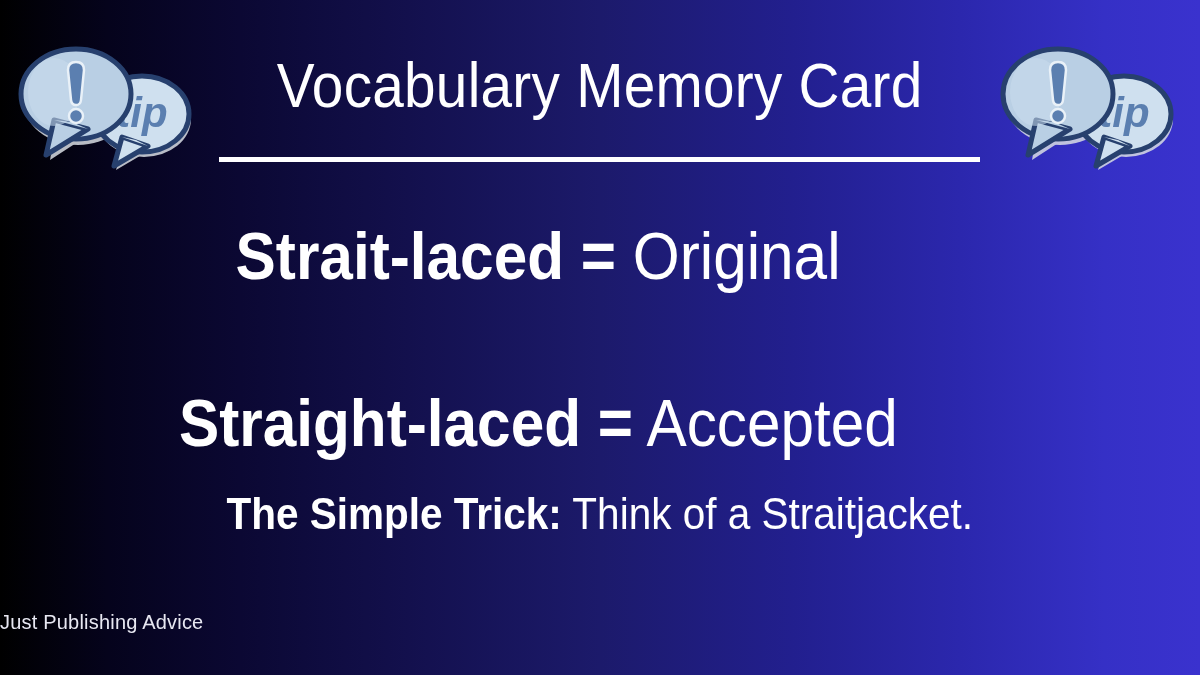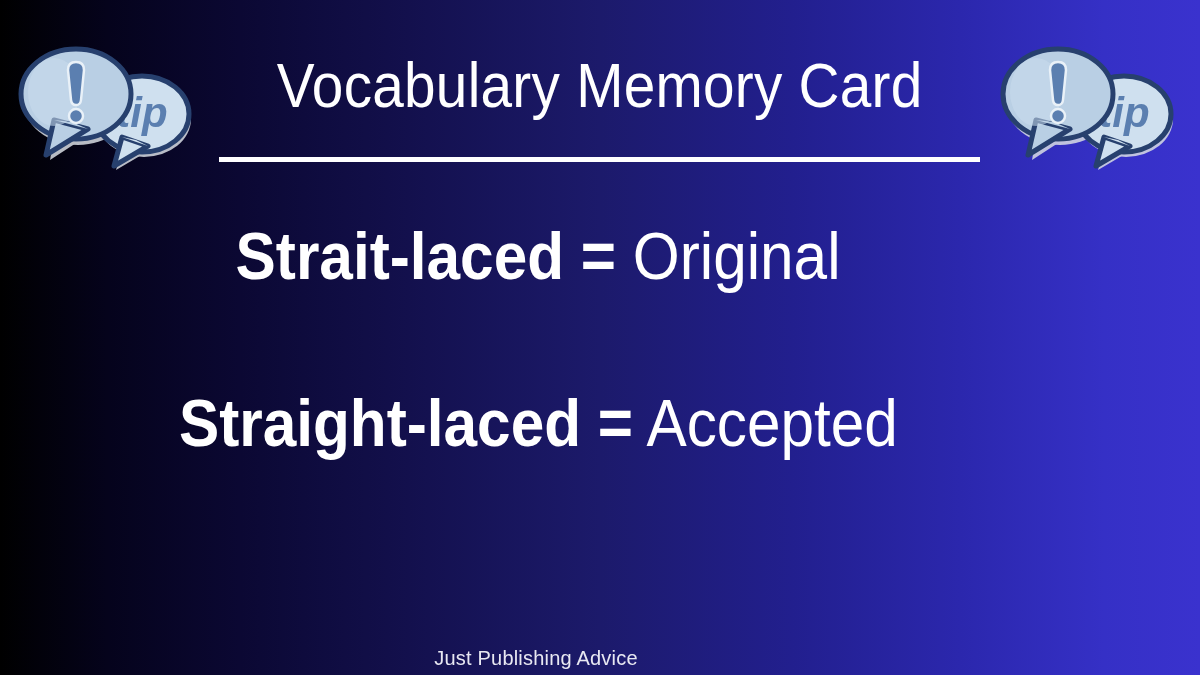--- a/index.html
+++ b/index.html
@@ -111,27 +111,26 @@
   }
   .trick-label { font-weight: 700; }
   .trick-body  { font-weight: 400; }
 
   
   #footer {
     position: absolute;
     top: 612px;
     left: 0;
     width: 1072px;
-    text-align: center;
+    text-align: left;
     color: #e8e8f2;
     font-size: 20px;
     font-weight: 400;
     line-height: 1.0;
     letter-spacing: 0.2px;
-    margin-top: 36px;
   }
 </style>
 </head>
 <body>
 
 <div id="card">
 
   <div class="tip-icon left">
     <svg viewBox="0 0 186 148" xmlns="http://www.w3.org/2000/svg" aria-hidden="true">
 
@@ -200,16 +199,21 @@
       <span class="term">Strait-laced</span><span> </span><span class="equals">=</span><span> </span><span class="meaning">Original</span>
     </span>
   </div>
 
   <div class="def-line" id="def-line-2">
     <span class="inner">
       <span class="term">Straight-laced</span><span> </span><span class="equals">=</span><span> </span><span class="meaning">Accepted</span>
     </span>
   </div>
 
+  <div id="trick-line">
+    <span class="inner">
+      <span class="trick-label">The Simple Trick:</span><span> </span><span class="trick-body">Think of a Straitjacket.</span>
+    </span>
+  </div>
 
   <div id="footer">Just Publishing Advice</div>
 
 </div>
 
 </body></html>

